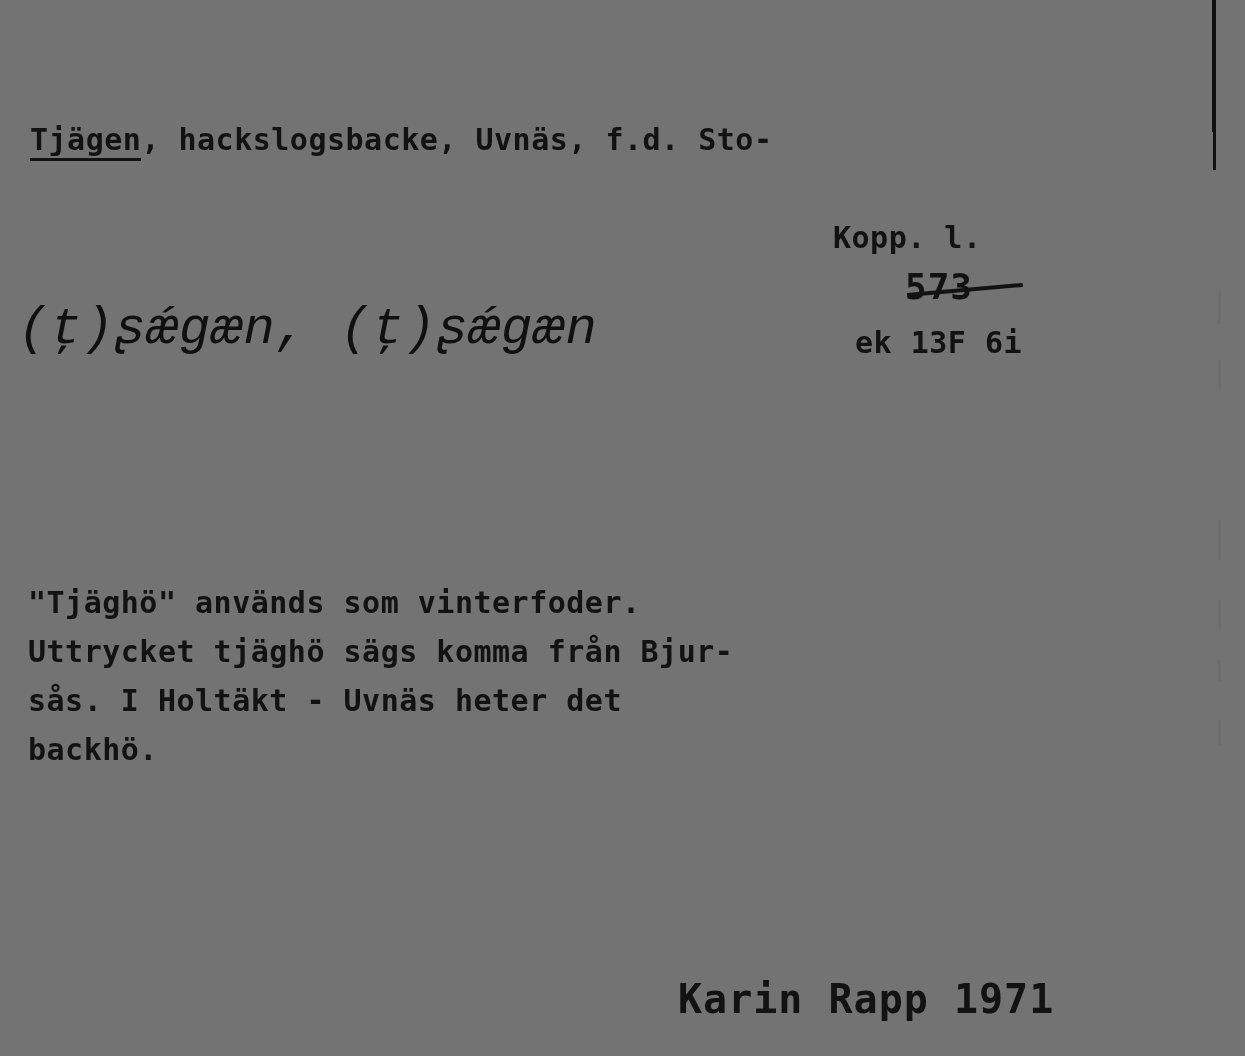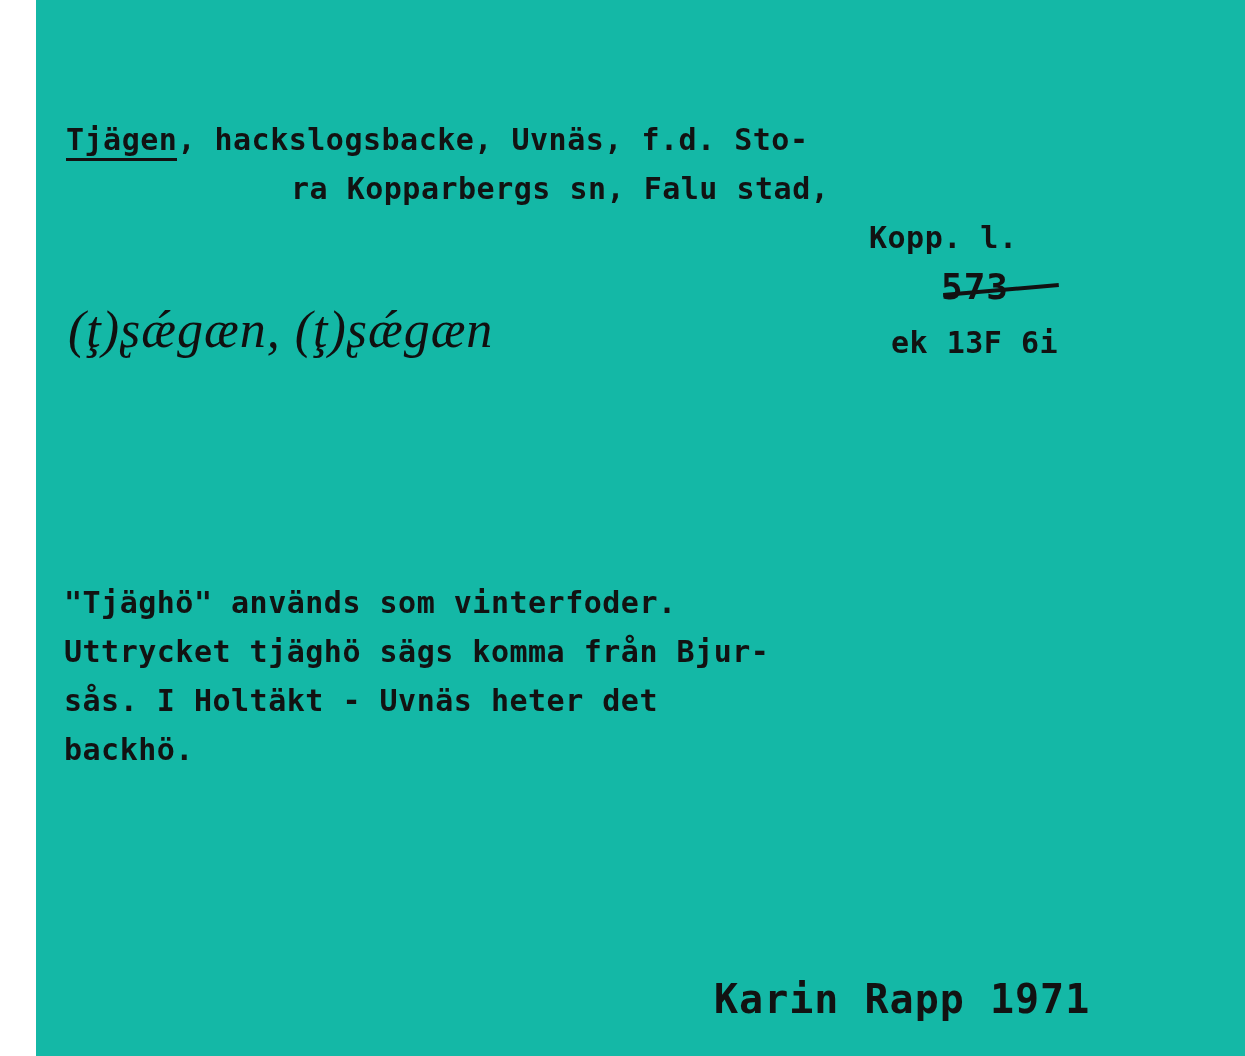--- a/index.html
+++ b/index.html
@@ -12,22 +12,21 @@
     height: 1056px;
     position: relative;
     overflow: hidden;
     font-family: "DejaVu Sans Mono", "Liberation Mono", monospace;
     color: #0a0a0a;
   }
 
   .card {
     position: absolute;
     inset: 0;
-    background: #14b8a6;
-    margin-left: 36px;
+    background: #737373;
   }
 
   
   .edge-rule {
     position: absolute;
     left: 1212px;
     top: 0px;
     width: 4px;
     height: 132px;
     background: #111;
@@ -102,25 +101,25 @@
 
   .mapref {
     left: 855px;
     top: 325px;
     font-size: 30px;
   }
 
   
   .phonetic {
     position: absolute;
-    left: 32px;
+    left: 18px;
     top: 300px;
     width: 620px;
     height: 110px;
-    font-family: Liberation Serif, serif;
+    font-family: Liberation Mono, monospace;
     font-style: italic;
     font-size: 52px;
     color: #101010;
     white-space: pre;
     letter-spacing: 1px;
   }
 
   
   .body-text {
     position: absolute;
@@ -155,21 +154,20 @@
   <div class="edge-rule-2"></div>
   <div class="edge-tick t1"></div>
   <div class="edge-tick t2"></div>
   <div class="edge-tick t3"></div>
   <div class="edge-tick t4"></div>
   <div class="edge-tick t5"></div>
   <div class="edge-tick t6"></div>
 
   <div class="typed headword-line"><span class="headword">Tjägen</span><span>, hackslogsbacke, Uvnäs, f.d. Sto-</span></div>
 
-  <div class="typed head-line2">ra Kopparbergs sn, Falu stad,</div>
 
   <div class="typed head-line3">Kopp. l.</div>
 
   <div class="typed serial"><span>573</span><span class="strike"></span></div>
 
   <div class="typed mapref">ek 13F 6i</div>
 
   <div class="phonetic">(ţ)ʂǽgæn, (ţ)ʂǽgæn</div>
 
   <div class="body-text">"Tjäghö" används som vinterfoder.

